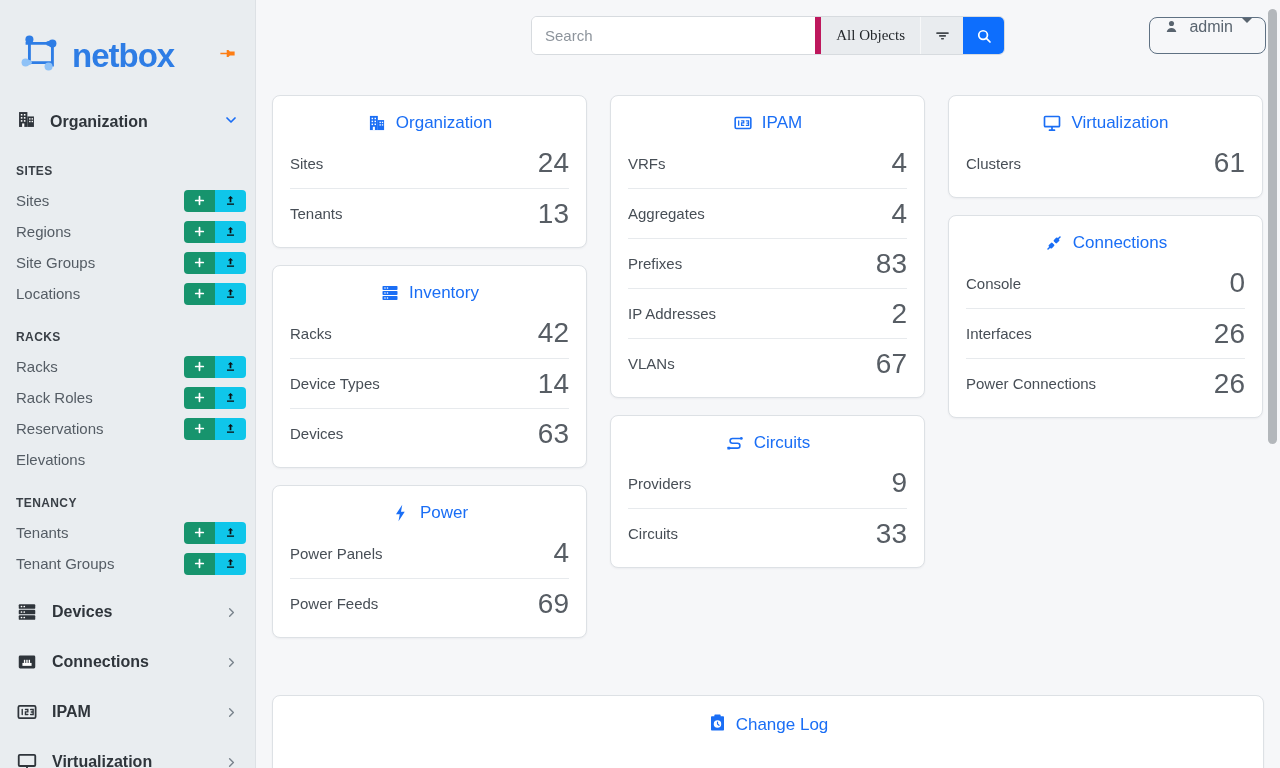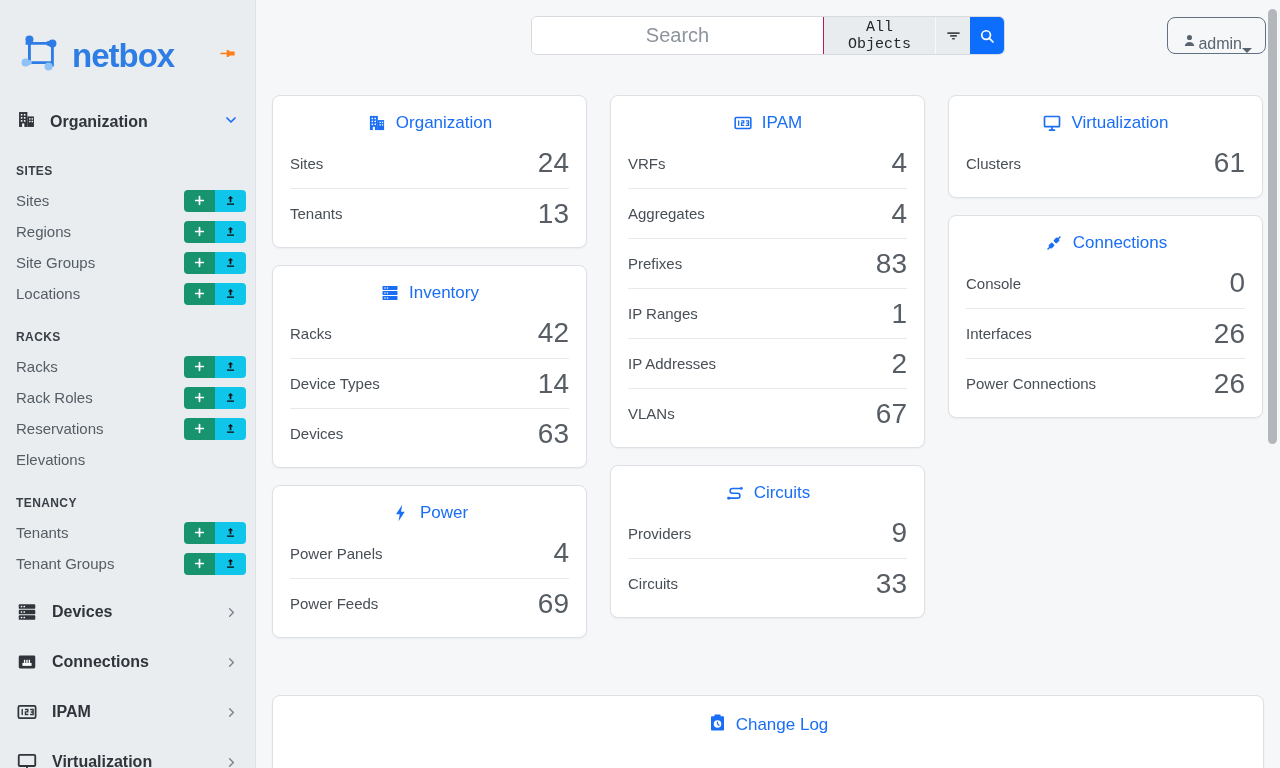--- a/index.html
+++ b/index.html
@@ -58,42 +58,42 @@
   .sicon { color:#2f353b; }
 
   
   .topbar { position:absolute; left:256px; right:0; top:0; height:71px; }
   .search-group {
     position:absolute; left:50%; top:16px; transform:translateX(-50%);
     width:474px; height:39px; display:flex; align-items:stretch;
     border:1px solid #d7dbdf; border-radius:6px; background:#fff; overflow:hidden;
   }
   .search-input {
-    flex:1; border:none; outline:none; padding:0 13px; font-size:20px;
-    font-family:"Liberation Sans", sans-serif; color:#0f766e; background:#fff;text-align:center;
+    flex:1; border:none; outline:none; padding:0 13px; font-size:15px;
+    font-family:"Liberation Sans", sans-serif; color:#0f766e; background:#fff;
   }
   .search-input::placeholder { color:#8d949c; }
   .scope-btn {
-    background:#e9ecef; border:none; border-left:1px solid #be185d;
+    background:#e9ecef; border:none; border-left:6px solid #be185d;
     font-size:15px; color:#23272b; padding:0 15px; cursor:pointer;
-    font-family:Liberation Mono, monospace;
+    font-family:Liberation Serif, serif;
   }
   .filter-btn {
     background:#e9ecef; border:none; border-left:1px solid #f7f8f9;
     width:43px; color:#43484d; cursor:pointer;
     display:flex; align-items:center; justify-content:center;
   }
   .search-btn {
     background:#0d6efd; border:none; width:41px; color:#fff; cursor:pointer;
     display:flex; align-items:center; justify-content:center;
   }
   .user-btn {
     position:absolute; right:14px; top:17px; height:37px;
     border:1px solid #5f7183; border-radius:8px; background:transparent;
-    color:#59646f; display:flex; align-items:flex-end; padding:0 13px;
+    color:#59646f; display:flex; align-items:flex-start; gap:9px; padding:0 13px;
     font-size:16px; cursor:pointer; font-family:"Liberation Sans", sans-serif;
   }
   .caret { width:0; height:0; border-left:5px solid transparent; border-right:5px solid transparent; border-top:5px solid #59646f; }
 
   
   .content { position:absolute; left:256px; right:0; top:71px; bottom:0; padding:24px 16px 0 16px; overflow:hidden; }
   .columns { display:flex; gap:23px; align-items:flex-start; height:585px; }
   .col { width:315px; }
   .card {
     background:#fff; border:1px solid #dde1e5; border-radius:8px;
@@ -595,24 +595,20 @@
             </li>
             <li class="stat-row">
               <span class="stat-label">Aggregates</span>
               <span class="stat-value">4</span>
             </li>
             <li class="stat-row">
               <span class="stat-label">Prefixes</span>
               <span class="stat-value">83</span>
             </li>
             <li class="stat-row">
-              <span class="stat-label">IP Ranges</span>
-              <span class="stat-value">1</span>
-            </li>
-            <li class="stat-row">
               <span class="stat-label">IP Addresses</span>
               <span class="stat-value">2</span>
             </li>
             <li class="stat-row">
               <span class="stat-label">VLANs</span>
               <span class="stat-value">67</span>
             </li>
           </ul>
         </section>
         <section class="card">

